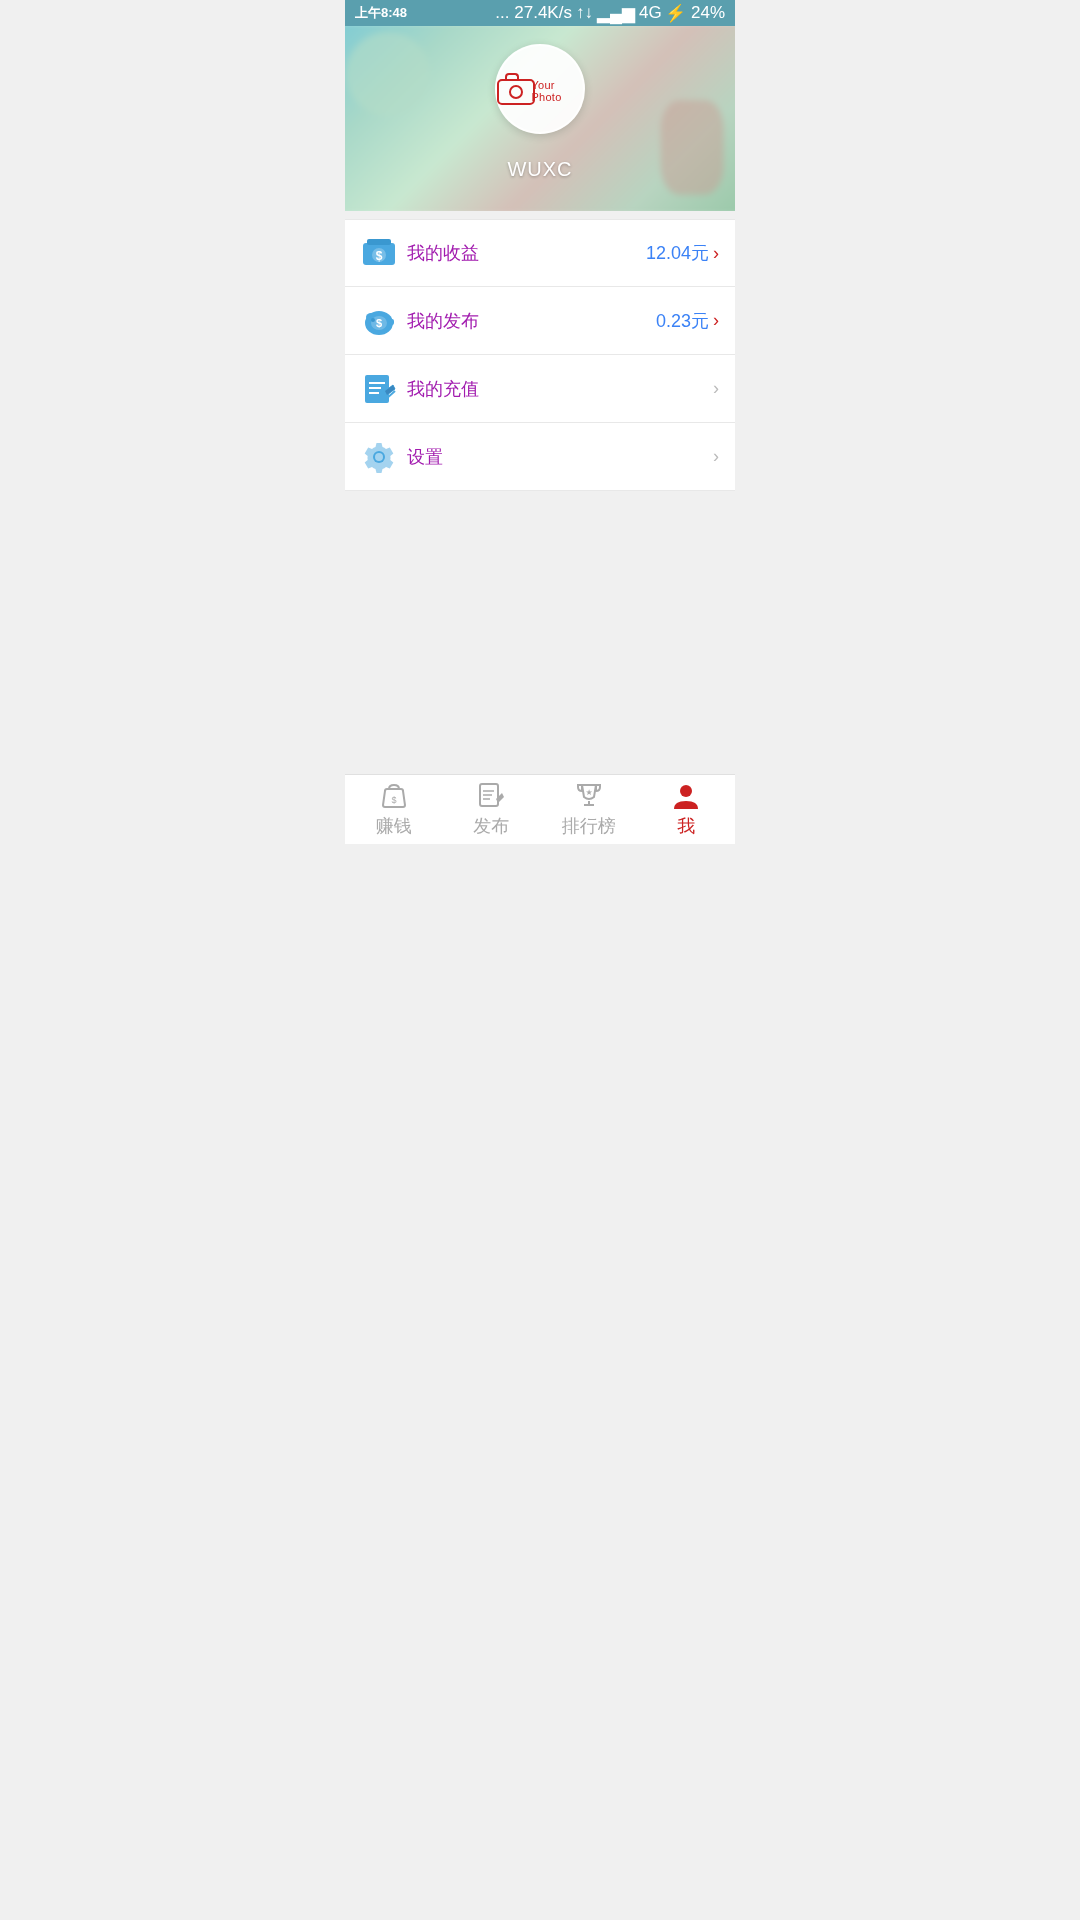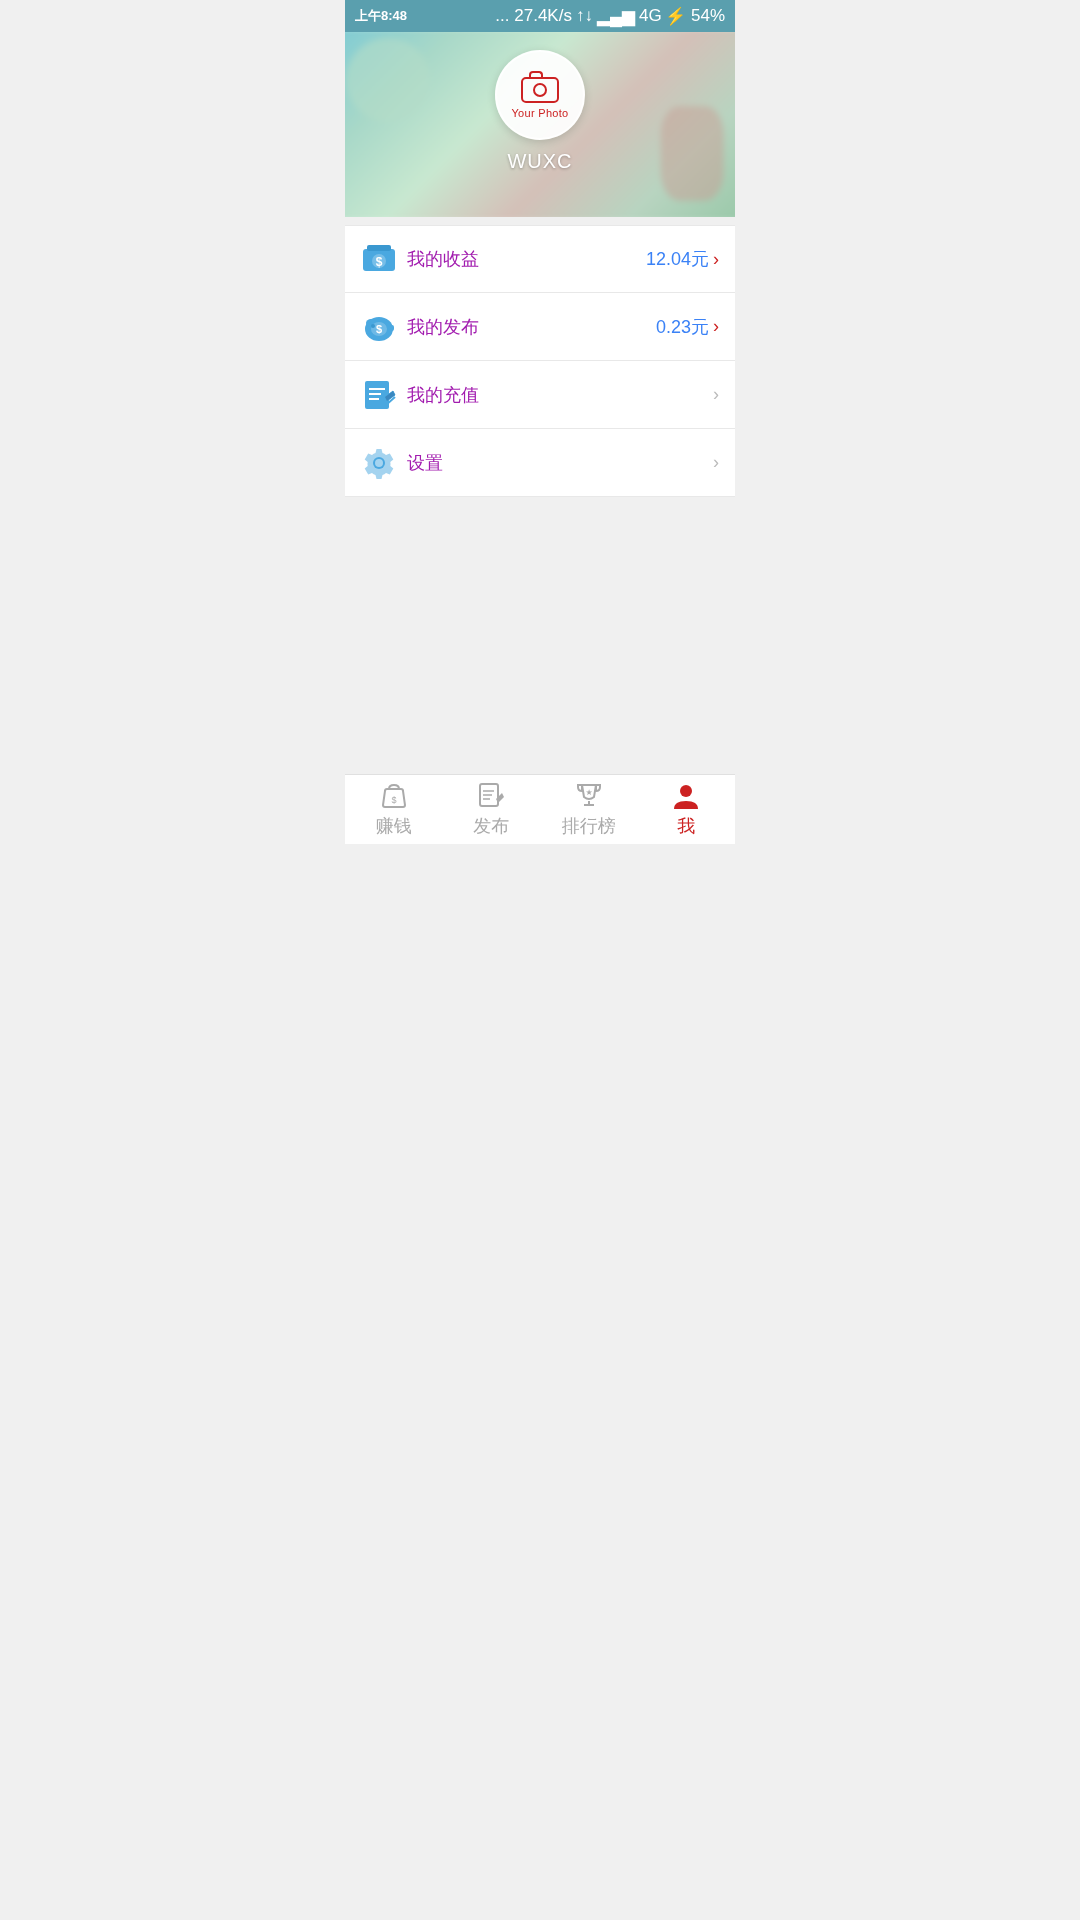--- a/index.html
+++ b/index.html
@@ -10,21 +10,21 @@
       height: 844px;
       font-family: -apple-system, "PingFang SC", "Microsoft YaHei", sans-serif;
       background: #f0f0f0;
       overflow: hidden;
       position: relative;
       margin: 0 auto;
     }
 
     
     .status-bar {
-      height: 32px;
+      height: 26px;
       background: #5a9fae;
       display: flex;
       align-items: center;
       justify-content: space-between;
       padding: 0 10px;
       position: relative;
       z-index: 10;
     }
     .status-bar-left {
       font-size: 13px;
@@ -78,21 +78,21 @@
       padding-top: 18px;
     }
 
     .avatar-circle {
       width: 90px;
       height: 90px;
       border-radius: 50%;
       background: rgba(255,255,255,0.92);
       border: 2px solid rgba(255,255,255,0.8);
       display: flex;
-      flex-direction: column;
+      flex-direction: row;
       align-items: center;
       justify-content: center;
       cursor: pointer;
       box-shadow: 0 2px 8px rgba(0,0,0,0.15);
     }
     .avatar-camera-icon {
       width: 38px;
       height: 32px;
       position: relative;
     }
@@ -128,21 +128,21 @@
     }
 
     .avatar-label {
       font-size: 11px;
       color: #cc2222;
       margin-top: 4px;
       letter-spacing: 0.3px;
     }
 
     .username {
-      margin-top: 10px;
+      margin-top: 24px;
       font-size: 20px;
       color: #ffffff;
       font-weight: 500;
       text-shadow: 0 1px 3px rgba(0,0,0,0.3);
       letter-spacing: 1px;
       text-align: right;
     }
 
     
     .menu-list {
@@ -235,21 +235,21 @@
 <body>
 
 <div class="status-bar">
   <span class="status-bar-left">上午8:48</span>
   <span class="status-bar-right">
     <span>... 27.4K/s</span>
     <span>↑↓</span>
     <span>▂▄▆</span>
     <span>4G</span>
     <span>⚡</span>
-    <span>54%</span>
+    <span>24%</span>
   </span>
 </div>
 
 <div class="profile-header">
   <div class="profile-bg"></div>
   <div class="profile-content">
     <div class="avatar-circle">
       <div class="avatar-camera-icon">
         <div class="camera-bump"></div>
         <div class="camera-body">

